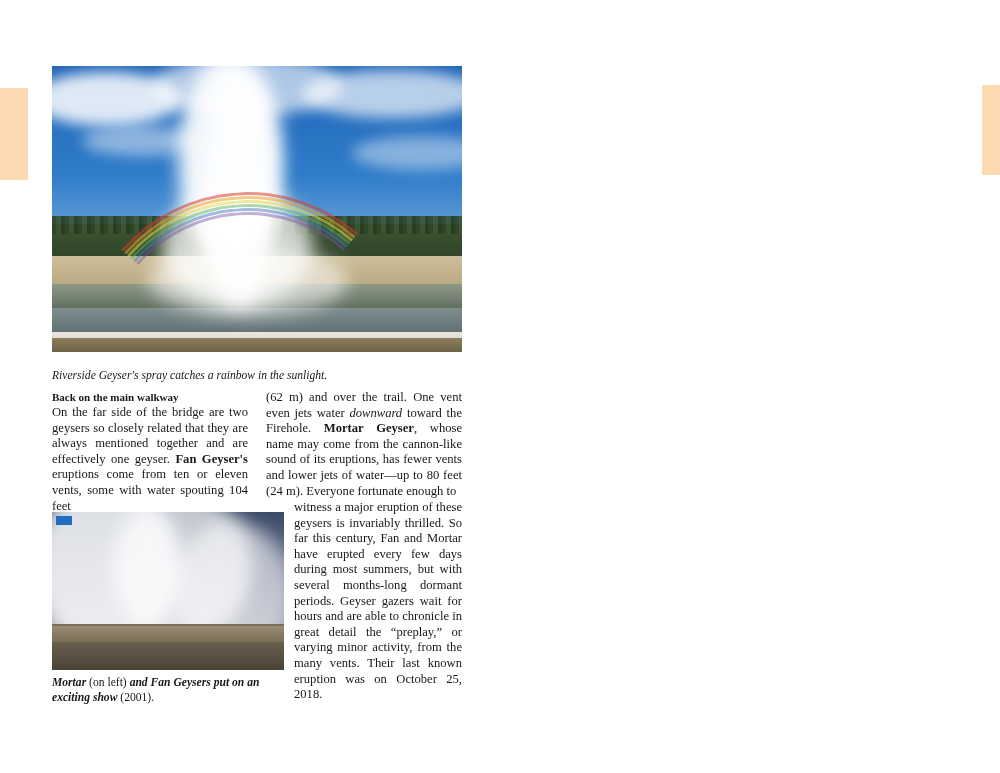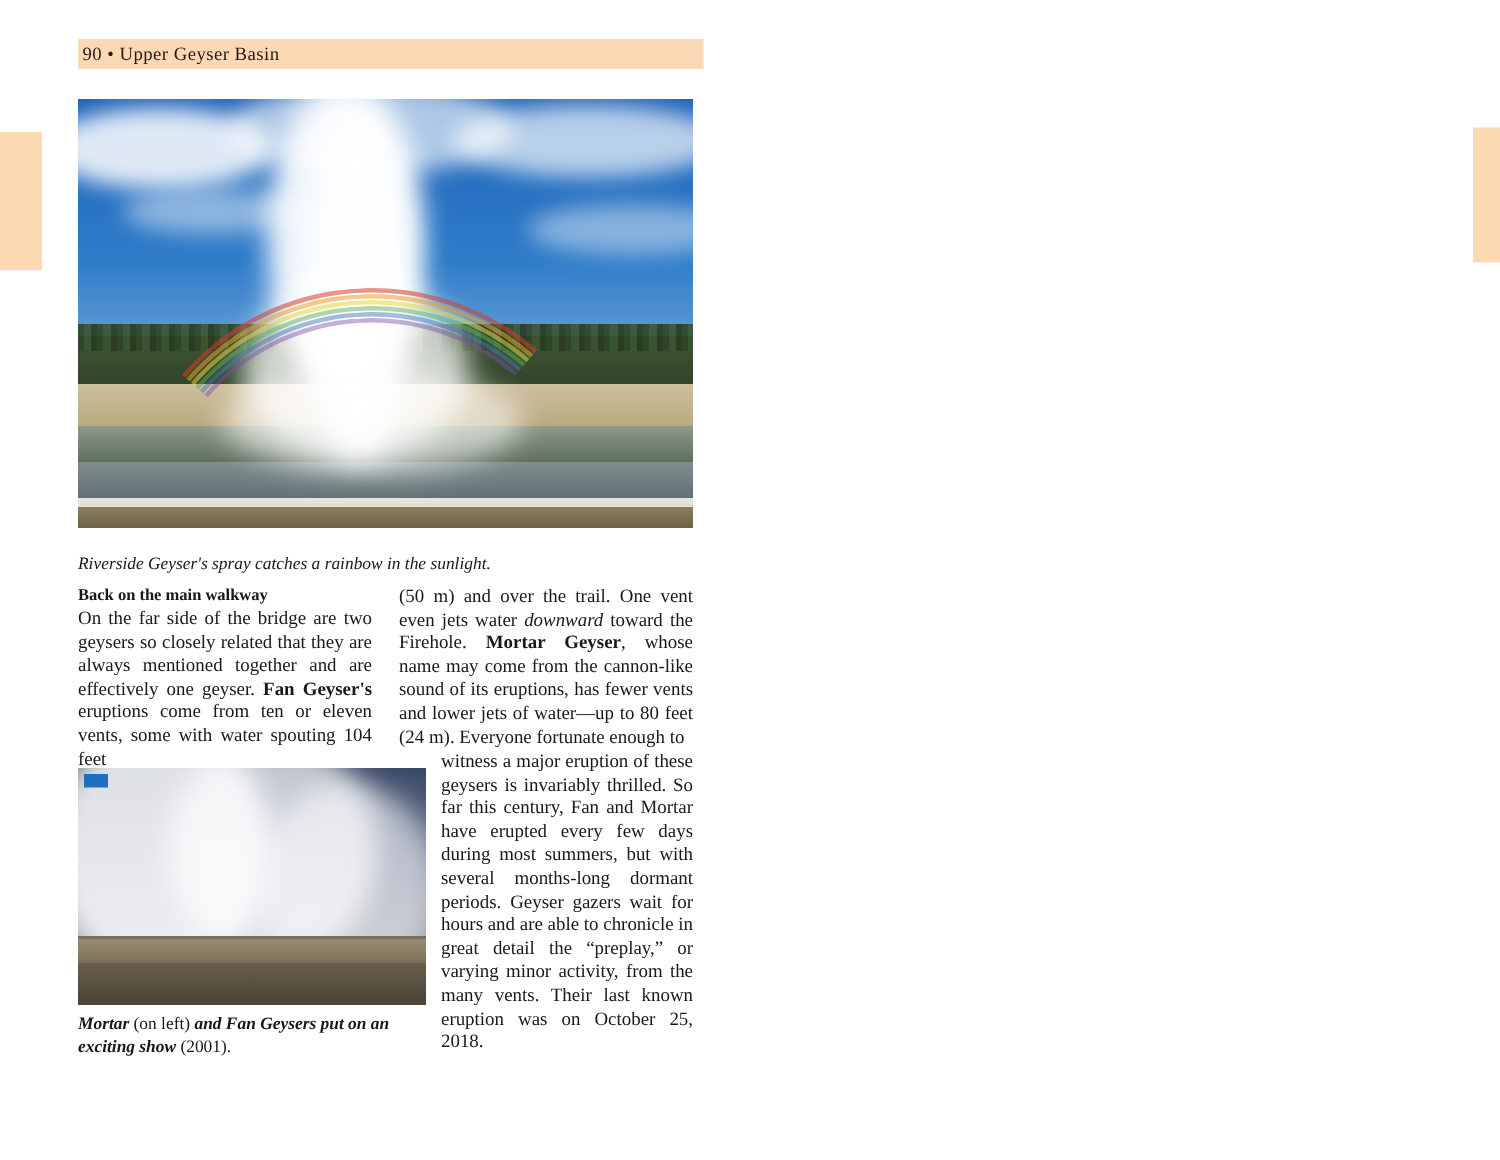--- a/index.html
+++ b/index.html
@@ -68,23 +68,20 @@
 </head>
 <body>
 
 <div class="spread">
 
   <div class="edge-tab" id="tab-left"></div>
   <div class="edge-tab" id="tab-right"></div>
 
   <div class="page" id="page-left">
 
-    <div class="runhead" id="runhead-left">
-      <span>90  •  Upper Geyser Basin</span>
-    </div>
 
     <div class="photo" id="photo-riverside">
       <div class="sky"></div>
       <div class="cloud" style="left:-20px;top:6px;width:150px;height:54px;"></div>
       <div class="cloud" style="left:100px;top:-10px;width:190px;height:60px;opacity:.75;"></div>
       <div class="cloud" style="left:250px;top:4px;width:180px;height:48px;opacity:.8;"></div>
       <div class="cloud" style="left:30px;top:60px;width:120px;height:30px;opacity:.55;"></div>
       <div class="cloud" style="left:300px;top:70px;width:140px;height:34px;opacity:.5;"></div>
 
       <div class="ground" style="top:158px;height:34px;background:linear-gradient(#3e5533,#2f4428);"></div>
@@ -116,21 +113,21 @@
     </div>
 
     <div class="caption" id="caption-riverside">Riverside Geyser's spray catches a rainbow in the sunlight.</div>
 
     <div class="col" id="col-l1">
       <p class="subhead">Back on the main walkway</p>
       <p><span>On the far side of the bridge are two geysers so closely related that they are always mentioned together and are effectively one geyser. </span><b>Fan Geyser's</b><span> eruptions come from ten or eleven vents, some with water spouting 104 feet </span></p>
     </div>
 
     <div class="col" id="col-l2">
-      <p><span>(50 m) and over the trail. One vent even jets water </span><i>downward</i><span> toward the Firehole. </span><b>Mortar Geyser</b><span>, whose name may come from the cannon-like sound of its eruptions, has fewer vents and lower jets of water—up to 80 feet (24 m). Everyone fortunate enough to </span></p>
+      <p><span>(62 m) and over the trail. One vent even jets water </span><i>downward</i><span> toward the Firehole. </span><b>Mortar Geyser</b><span>, whose name may come from the cannon-like sound of its eruptions, has fewer vents and lower jets of water—up to 80 feet (24 m). Everyone fortunate enough to </span></p>
     </div>
 
     <div class="col" id="col-l2-narrow">
       <p>witness a major eruption of these geysers is invariably thrilled. So far this century, Fan and Mortar have erupted every few days during most summers, but with several months-long dormant periods. Geyser gazers wait for hours and are able to chronicle in great detail the “preplay,” or varying minor activity, from the many vents. Their last known eruption was on October 25, 2018.</p>
     </div>
 
     <div class="photo" id="photo-mortar-fan">
       <div style="position:absolute;inset:0;background:linear-gradient(#3a4a66,#6b7490 40%,#8a8fa0 70%,#6e6a63 100%);"></div>
       <div class="steam" style="left:-20px;top:-30px;width:150px;height:170px;opacity:.9;"></div>
       <div class="steam" style="left:60px;top:-20px;width:140px;height:150px;opacity:.75;"></div>

